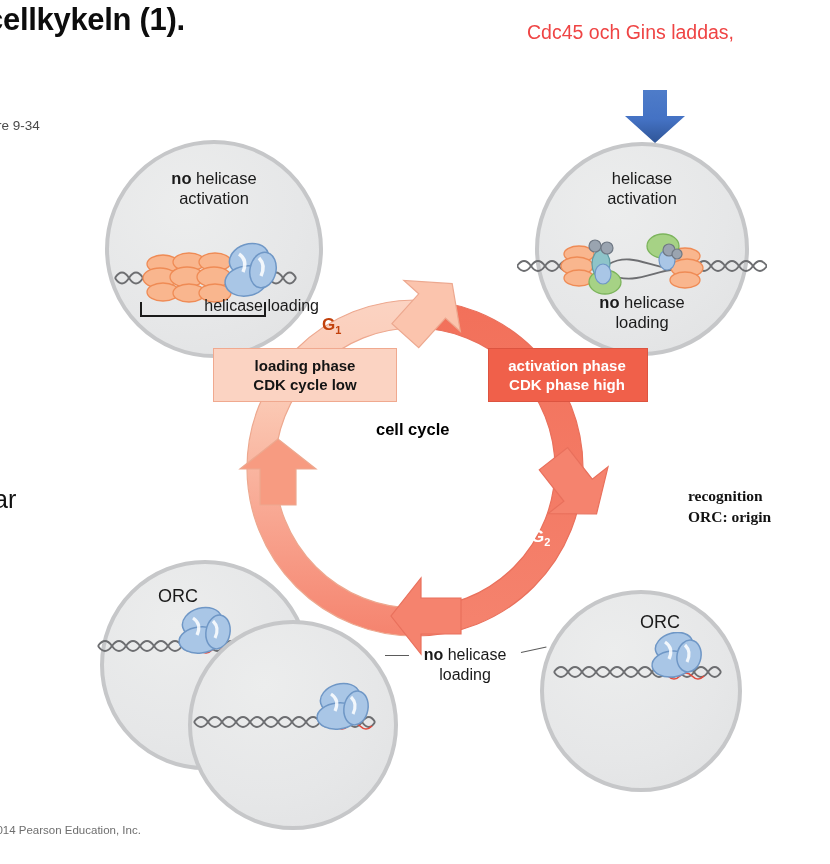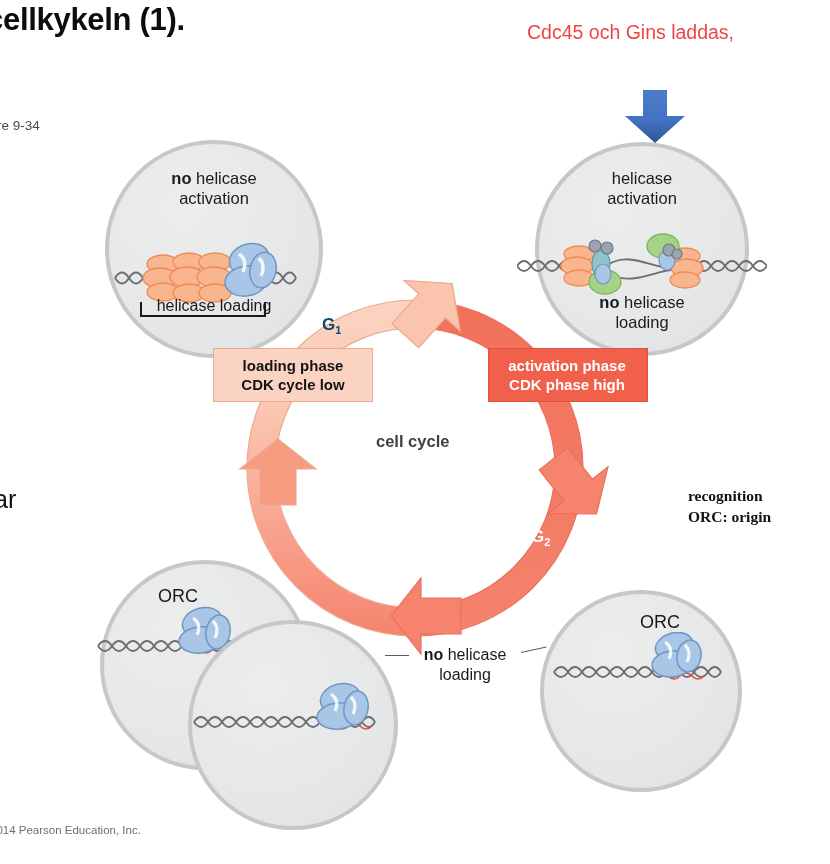--- a/index.html
+++ b/index.html
@@ -52,38 +52,37 @@
     font-size:16.5px;line-height:20px;color:#1a1a1a;
   }
 
   .molecule{position:absolute;}
 
   
   #cycle-svg{left:215px;top:268px;width:400px;height:400px;}
 
   .phase-tag{position:absolute;font-weight:bold;font-size:17px;}
   .phase-tag sub{font-size:11px;}
-  #tag-g1{left:322px;top:315px;color:#0c4a6e;}
+  #tag-g1{left:322px;top:315px;color:#c2410c;}
   #tag-s{left:513px;top:315px;color:#ffffff;}
   #tag-m{left:311px;top:527px;color:#ffffff;}
   #tag-g2{left:531px;top:527px;color:#ffffff;text-align:center;}
 
   #cell-cycle-label{
-    left:376px;top:420px;font-size:16.5px;font-weight:bold;color:#404040;
+    left:376px;top:420px;font-size:16.5px;font-weight:bold;color:#000000;
     white-space:nowrap;
-    margin-top:12px;
   }
 
   .phase-box{
     position:absolute;padding:7px 10px;box-sizing:border-box;
     font-size:15px;font-weight:bold;line-height:19px;text-align:center;
     white-space:nowrap;
   }
   #box-loading{
-    left:213px;top:348px;width:160px;
+    left:213px;top:348px;width:184px;
     background:#fbd3c2;border:1px solid #f0a98f;color:#141414;
   }
   #box-activation{
     left:488px;top:348px;width:160px;
     background:#f0604a;border:1px solid #dd5440;color:#ffffff;padding-left:8px;
   }
 
   #no-load-label{
     left:406px;top:645px;width:118px;text-align:center;
     font-size:16px;line-height:20px;color:#1a1a1a;
@@ -159,21 +158,21 @@
       <ellipse cx="150" cy="38" rx="13" ry="18" transform="rotate(12 150 38)"></ellipse>
     </g>
     <path d="M126 22 q9 6 4 18" fill="none" stroke="#ffffff" stroke-width="3.5" opacity="0.85"></path>
     <path d="M146 26 q7 7 2 18" fill="none" stroke="#ffffff" stroke-width="3.5" opacity="0.85"></path>
 
     <g stroke="#1a1a1a" stroke-width="2" fill="none">
       <path d="M28 70 L28 84 L152 84 L152 70"></path>
     </g>
   </svg>
 
-  <div class="cell-label" style="top:152px;font-size:16px;">helicase loading</div>
+  <div class="cell-label" style="top:152px;font-size:16px;text-align:right;">helicase loading</div>
 </div>
 
 <div class="abs cell" id="cell-tr">
   <div class="cell-label" style="top:22px;">
     <div>helicase</div>
     <div>activation</div>
   </div>
 
   <svg class="molecule" style="left:-22px;top:78px;" width="250" height="92" viewBox="0 0 250 92">
     <path d="M0 42 q7 -10 14 0 q7 10 14 0 q7 -10 14 0 q7 10 14 0 q7 -10 14 0" fill="none" stroke="#6d6e71" stroke-width="1.9"></path>

